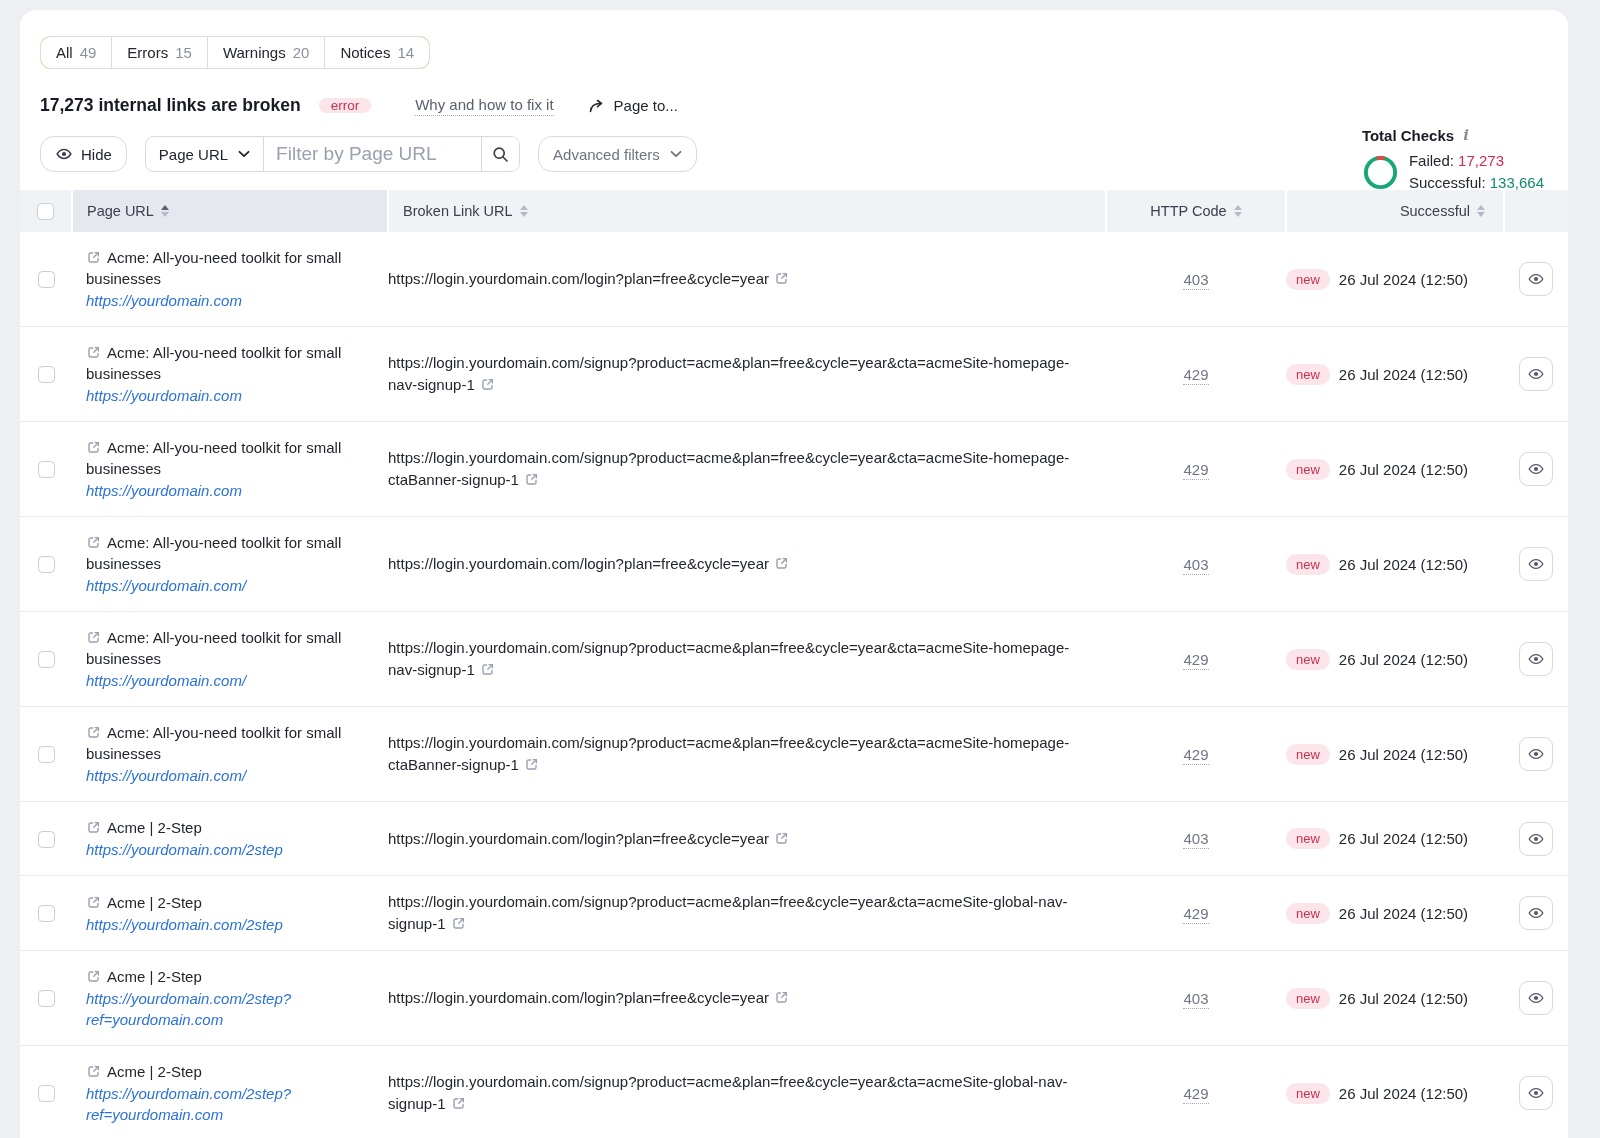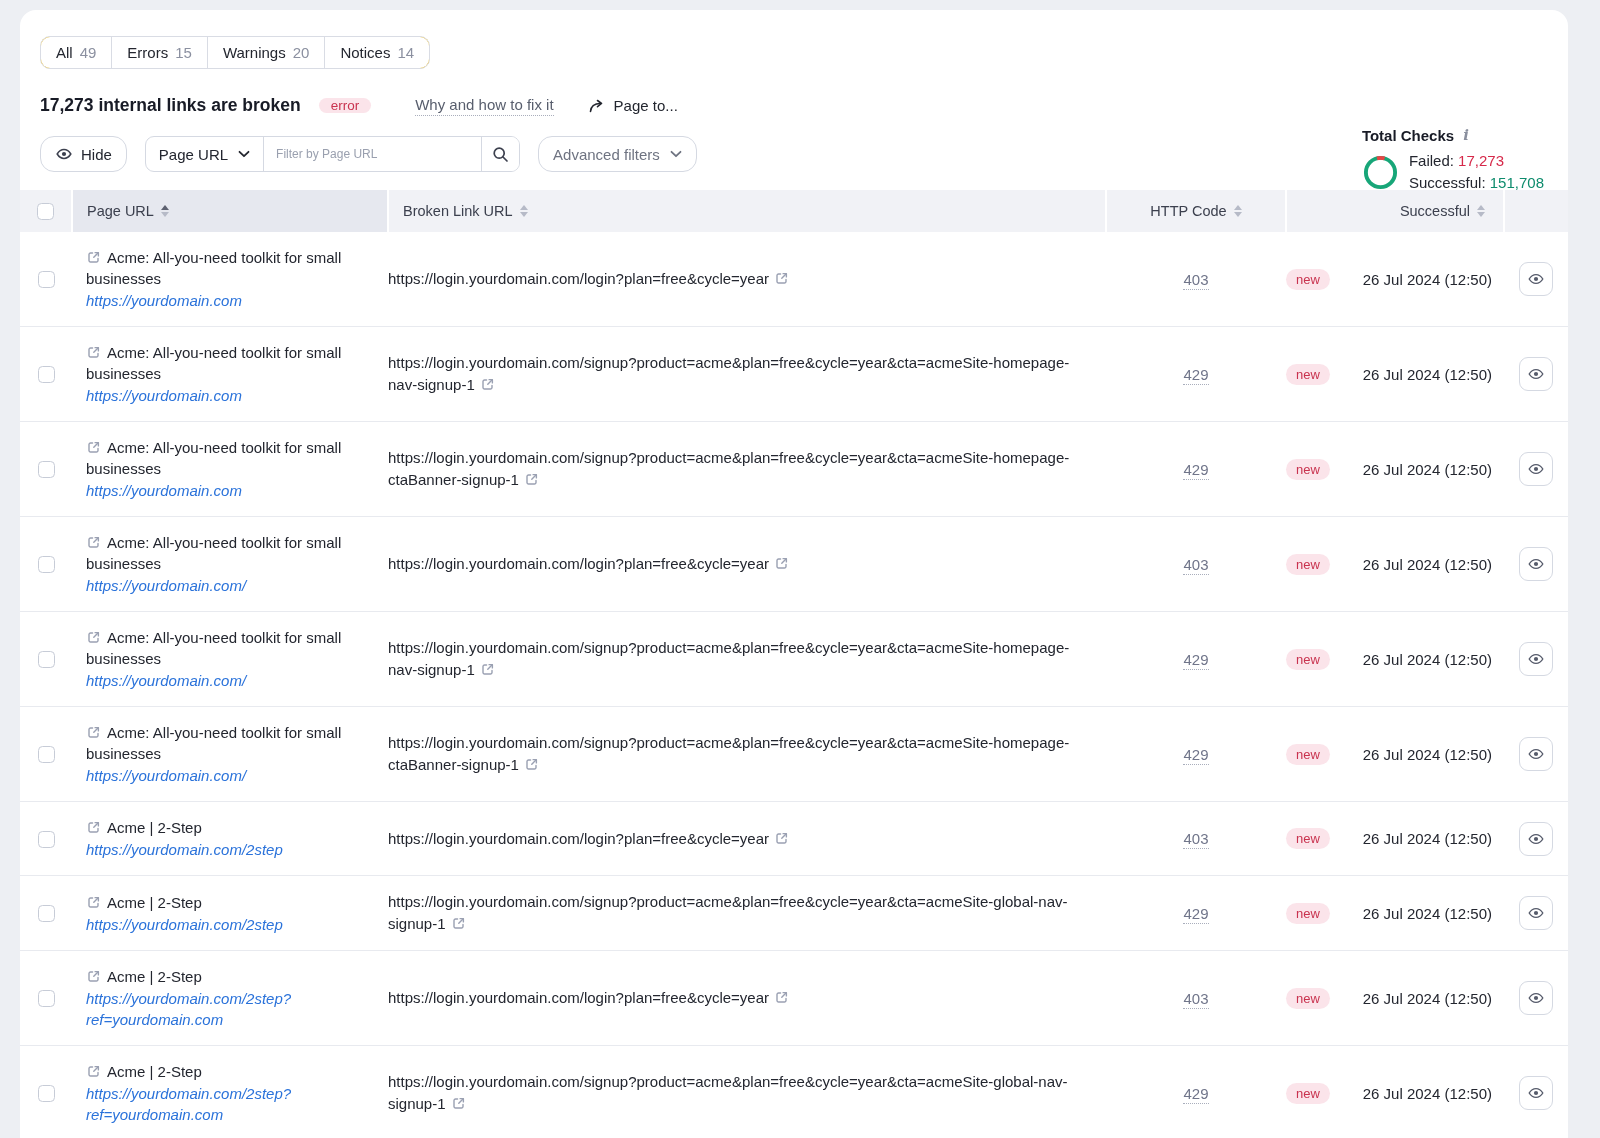--- a/index.html
+++ b/index.html
@@ -87,21 +87,21 @@
     border:1px solid #d5d9e2; border-radius:9px;
     height:36px; overflow:hidden; background:#fff;
   }
   .filter-field {
     display:flex; align-items:center; gap:10px;
     padding:0 13px; cursor:pointer; font-size:15px;
   }
   .filter-input {
     border:none; outline:none;
     border-left:1px solid #d5d9e2;
-    width:218px; padding:0 12px; font-size:12px;
+    width:218px; padding:0 12px; font-size:19px;
     font-family:"Liberation Sans", sans-serif;
     color:#23262f;
   }
   .filter-input::placeholder { color:#9aa0af; }
   .search-btn {
     display:flex; align-items:center; justify-content:center;
     width:38px; border:none; border-left:1px solid #d5d9e2;
     background:#fff; cursor:pointer;
   }
   .adv-btn { color:#6e7381; gap:10px; }
@@ -146,21 +146,21 @@
   .page-cell .pt { line-height:21px; }
   .page-cell .ext { vertical-align:-2px; margin-right:6px; }
   a.page-link { color:#2a72da; text-decoration:none; line-height:21px; overflow-wrap:anywhere; display:block; margin-top:1px;font-style:italic; }
   .page-cell > div:first-child { padding-left:14px; text-indent:-0px; }
   .page-block { padding-left:14px; }
   .broken-cell { padding-right:24px; line-height:22px; overflow-wrap:anywhere; color:#23262f; }
   .broken-cell .ext { vertical-align:-2px; margin-left:5px; }
   .http-cell { text-align:center; }
   .http-code { color:#70758a; border-bottom:1.5px dotted #a9aebc; padding-bottom:1px; cursor:pointer; }
   .disc-cell { }
-  .disc-inner { display:flex; align-items:center; justify-content:space-between; gap:9px; padding-right:12px; white-space:nowrap; }
+  .disc-inner { display:flex; align-items:center; justify-content:flex-start; gap:9px; padding-right:12px; white-space:nowrap; }
   .new-badge {
     background:#fbe4ea; color:#c9334f; font-size:13px;
     padding:3px 10px; border-radius:11px;
   }
   .act-cell { text-align:center; }
   .eye-btn {
     display:inline-flex; align-items:center; justify-content:center;
     width:34px; height:34px; border:1px solid #d5d9e2; border-radius:9px;
     background:#fff; cursor:pointer;
   }
@@ -242,21 +242,21 @@
           <circle cx="18" cy="18" r="14.2" fill="none" stroke="#e84545" stroke-width="3.8" stroke-dasharray="7.5 81.7" transform="rotate(-104 18 18)"></circle>
         </svg>
       </span>
       <div class="tc-lines">
         <div>
           <span>Failed:</span>
           <span class="tc-failed-val">17,273</span>
         </div>
         <div>
           <span>Successful:</span>
-          <span class="tc-success-val">151,708</span>
+          <span class="tc-success-val">133,664</span>
         </div>
       </div>
     </div>
   </div>
 
   
   <div class="controls">
     <button class="btn">
       <span>
         <svg width="18" height="16" viewBox="0 0 16 16" fill="none" stroke="#3c404e" stroke-width="1.5">

